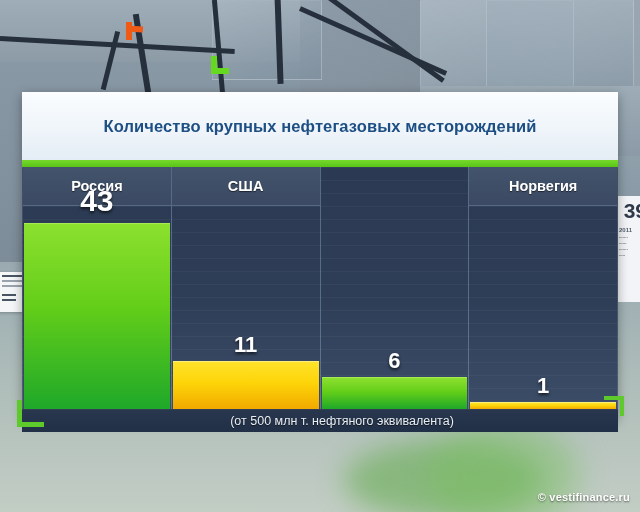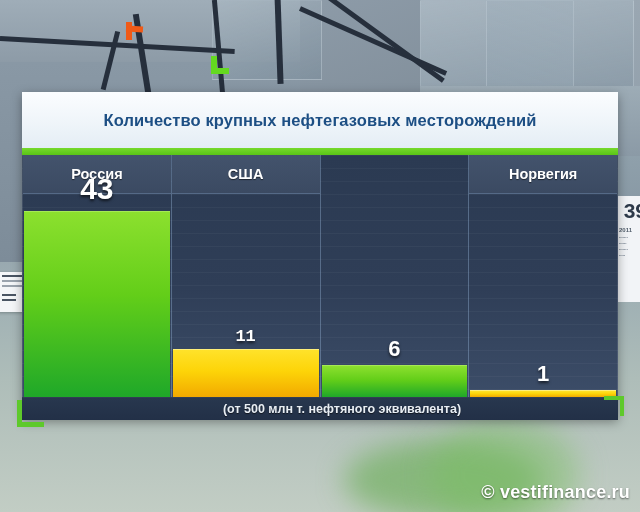--- a/index.html
+++ b/index.html
@@ -91,21 +91,21 @@
   
   #chart {
     position: absolute;
     left: 22px;
     top: 92px;
     width: 596px;
     height: 327px;
     box-shadow: 0 3px 10px rgba(0,0,0,0.35);
   }
   .titlebar {
-    height: 56px;
+    height: 68px;
     background: linear-gradient(180deg, #fbfdff 0%, #eef4f9 60%, #e4edf5 100%);
     display: flex;
     align-items: center;
     justify-content: center;
     box-sizing: border-box;
     padding: 0 18px;
   }
   .title-text {
     text-align: center;
     color: #1d4f84;
@@ -185,21 +185,21 @@
     height: 22px;
     background: linear-gradient(180deg, #28374e, #223047);
     display: flex;
     align-items: center;
     justify-content: center;
     border-top: 1px solid rgba(255,255,255,0.07);
   }
   .footbar span {
     color: #e8eef4;
     font-size: 12.5px;
-    font-weight: bold;
+    font-weight: normal;
     text-shadow: 0 1px 1px rgba(0,0,0,0.6);
     margin-left: 44px;
   }
 
   .corner-br {
     position: absolute;
     width: 22px;
     height: 22px;
     border-left: 5px solid #5ec92b;
     border-bottom: 5px solid #5ec92b;
@@ -214,21 +214,21 @@
     border-top: 4px solid #5ec92b;
     left: 604px;
     top: 396px;
   }
 
   .watermark {
     position: absolute;
     right: 10px;
     bottom: 9px;
     color: #ffffff;
-    font-size: 18px;
+    font-size: 11px;
     font-weight: bold;
     text-shadow: 0 1px 2px rgba(0,0,0,0.55);
     letter-spacing: 0.2px;
   }
 </style>
 </head>
 <body>
 
 <div id="stage">
 
@@ -309,21 +309,21 @@
           <div class="value" style="bottom:91%;margin-bottom:6px;font-size:30px;">43</div>
         </div>
       </div>
 
       <div class="col">
         <div class="col-head">
           <span>США</span>
         </div>
         <div class="col-body">
           <div class="bar gold" style="height:23%;"></div>
-          <div class="value" style="bottom:23%;margin-bottom:4px;font-size:17px;font-family:Liberation Mono, monospace;">11</div>
+          <div class="value" style="bottom:23%;margin-bottom:4px;font-size:22px;">11</div>
         </div>
       </div>
 
       <div class="col">
         <div class="col-body">
           <div class="bar green" style="height:13%;"></div>
           <div class="value" style="bottom:13%;margin-bottom:4px;font-size:22px;">6</div>
         </div>
       </div>
 

